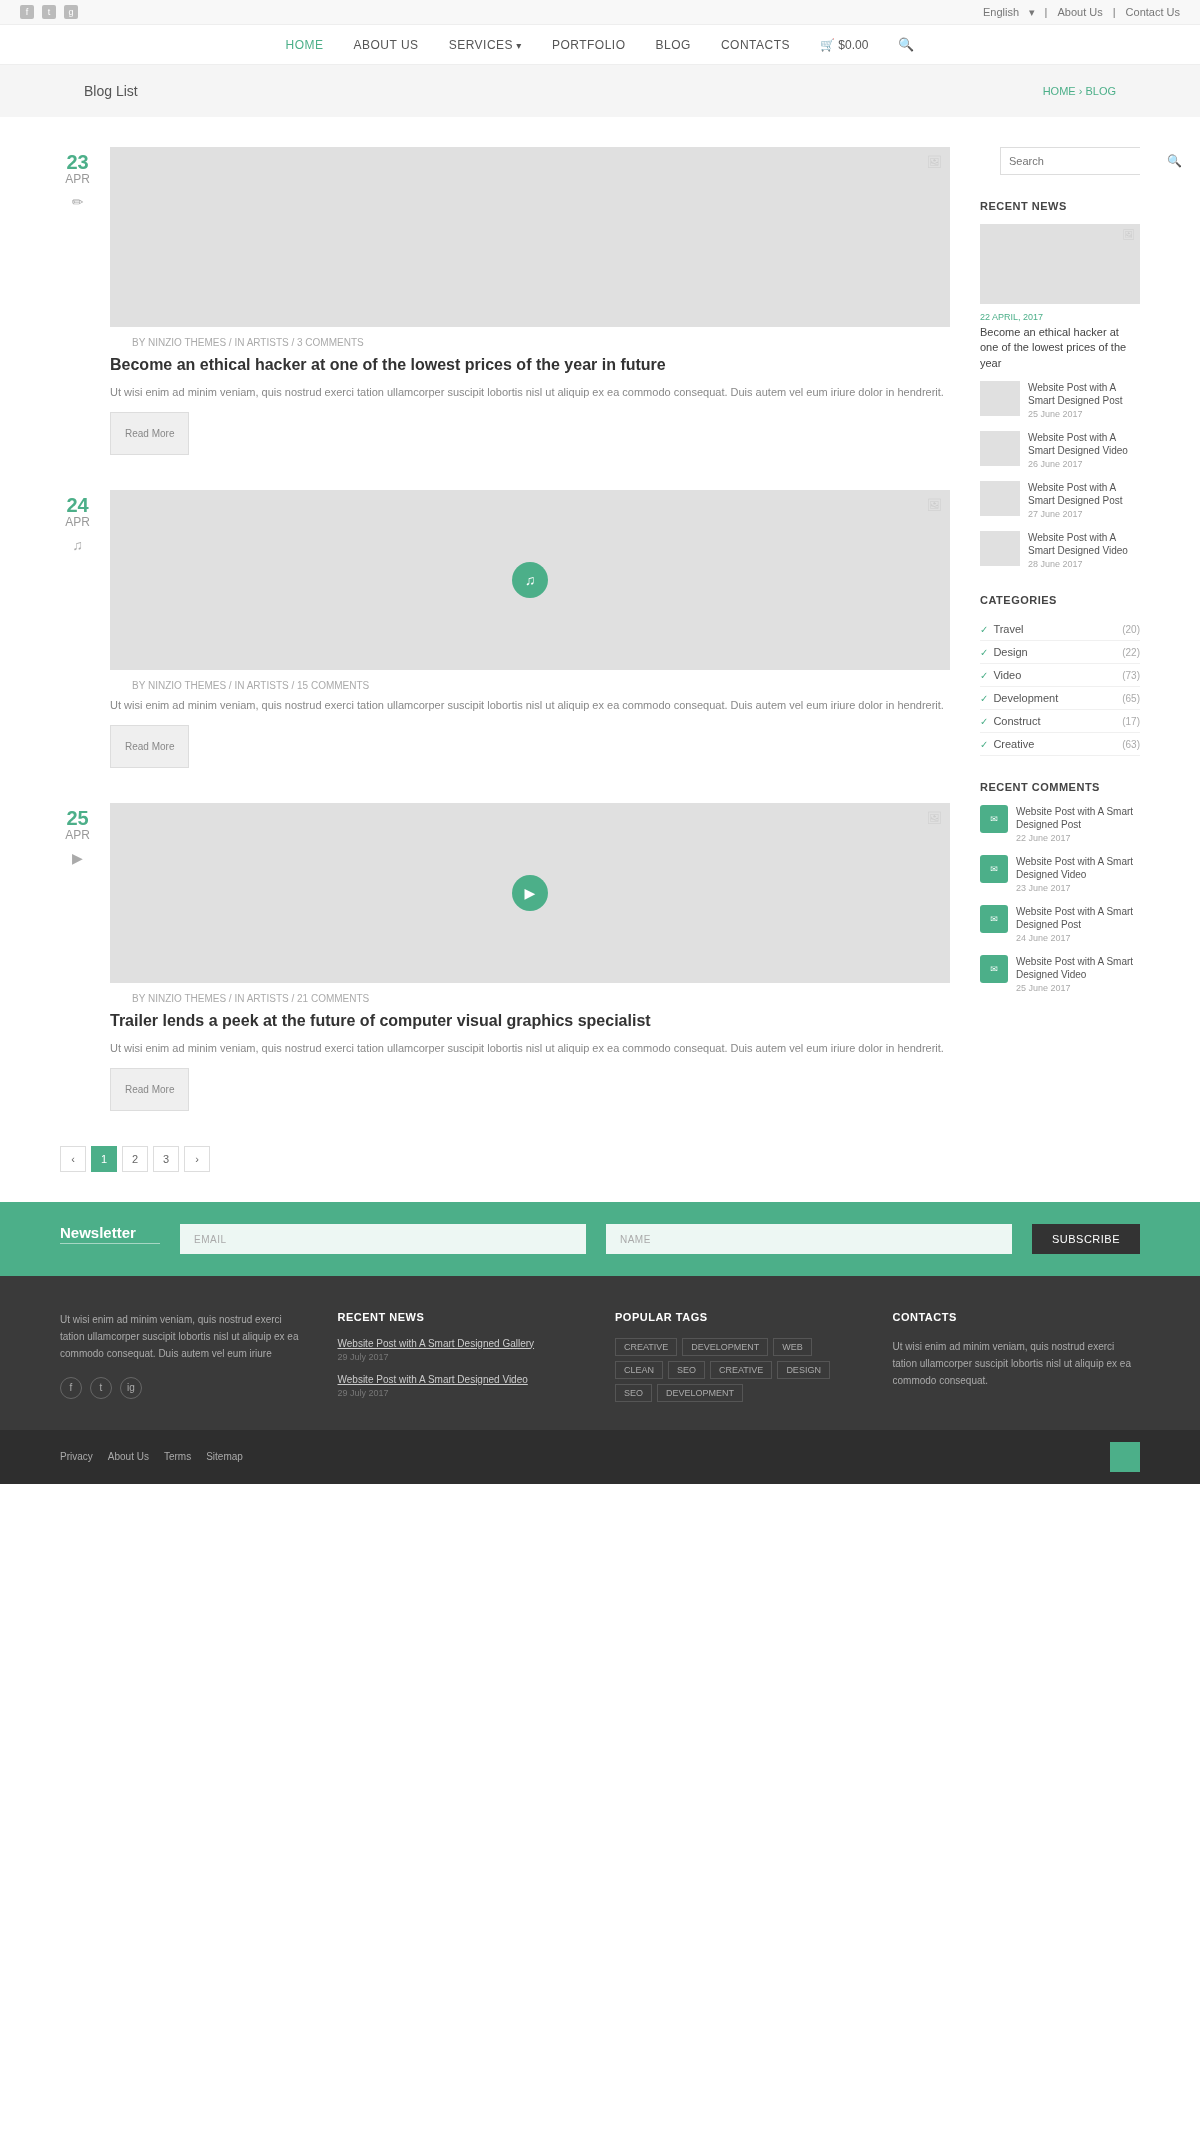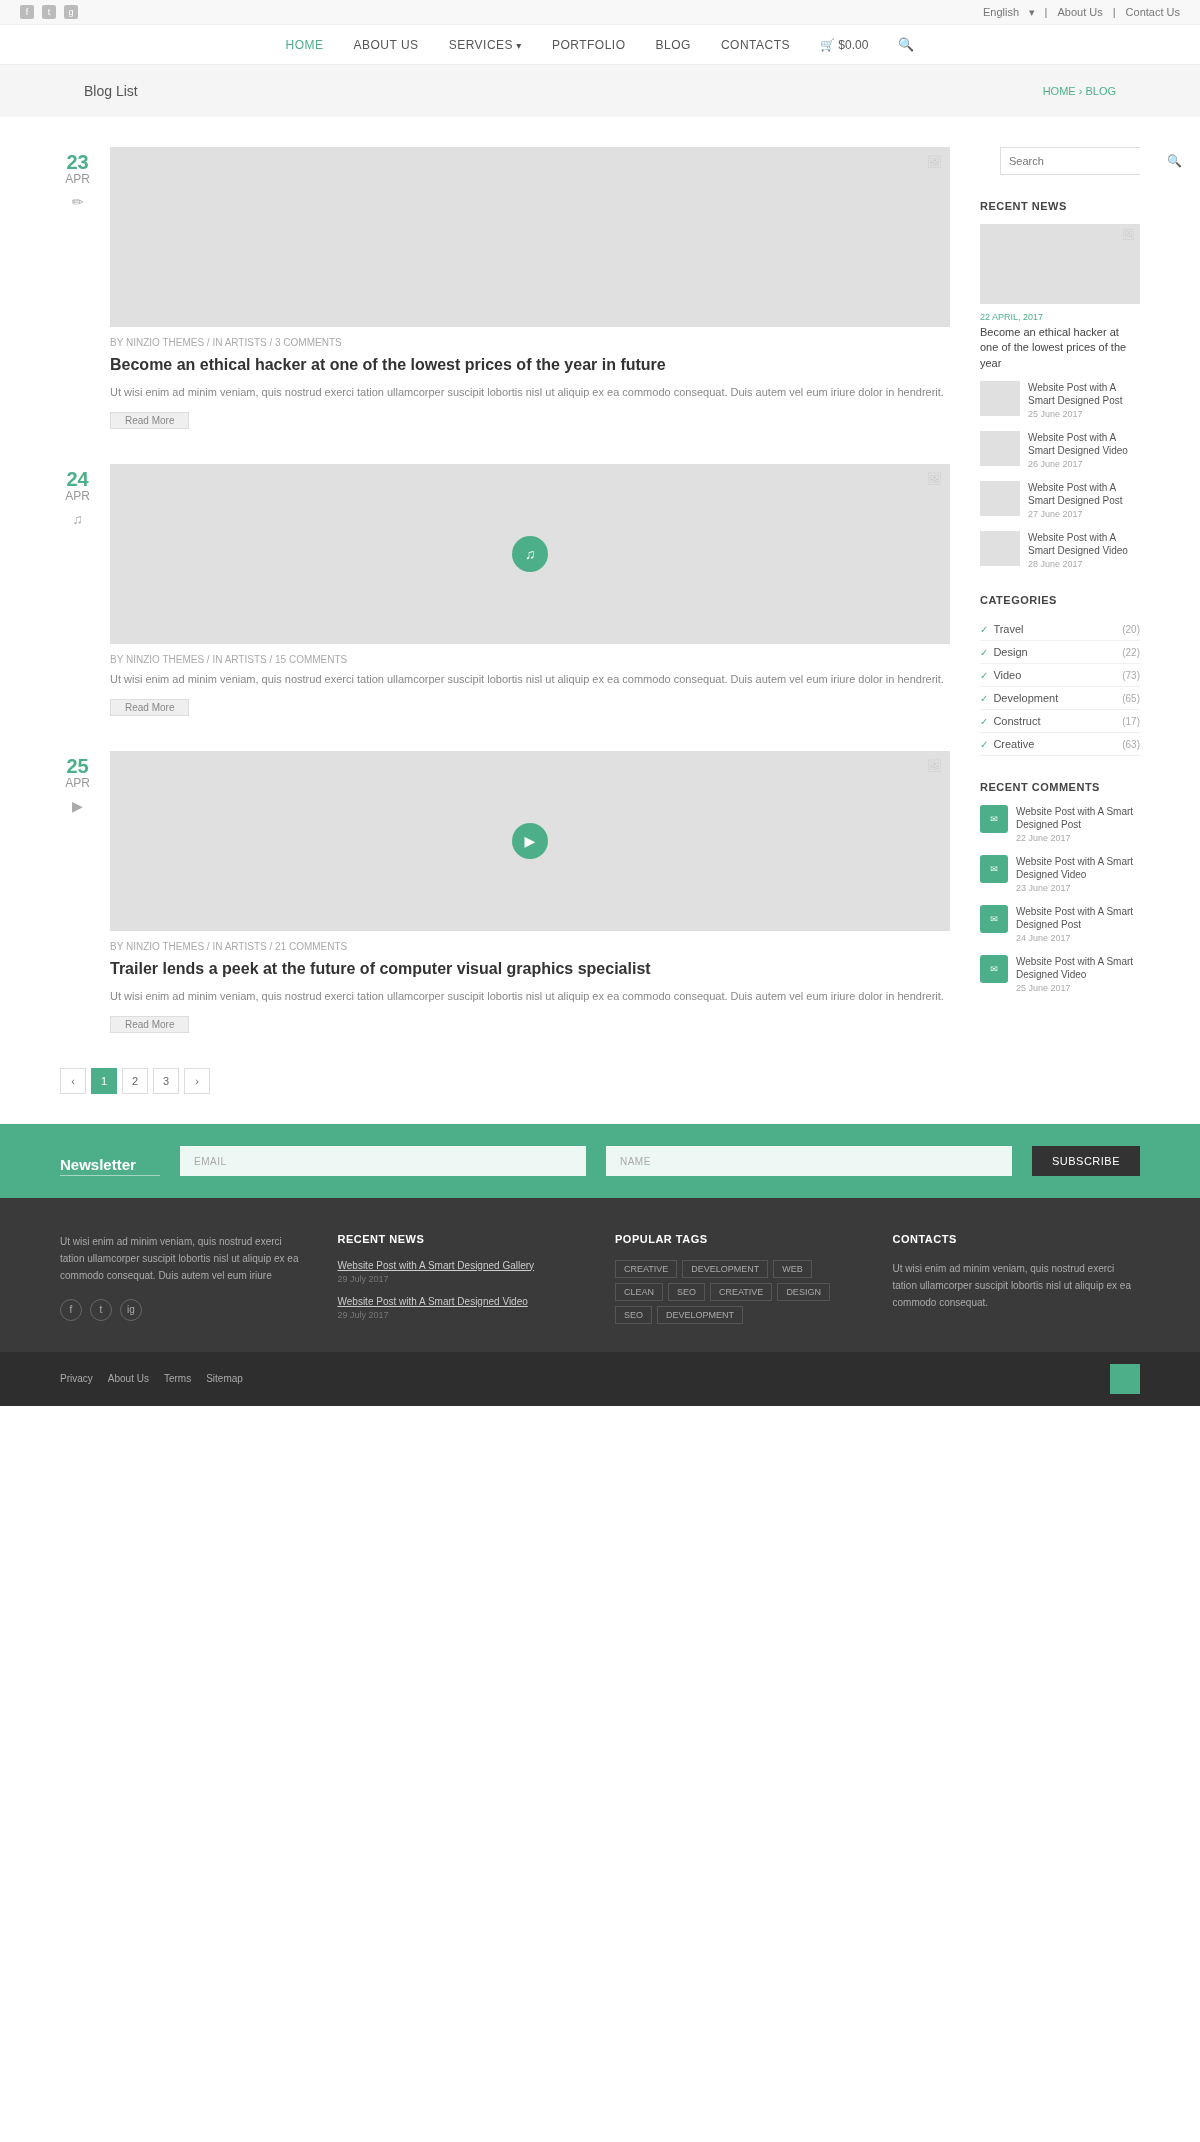--- a/index.html
+++ b/index.html
@@ -33,24 +33,24 @@
     
     .post { margin-bottom: 35px; display: flex; gap: 15px; }
     .post-date { text-align: center; min-width: 35px; padding-top: 5px; }
     .post-date .day { font-size: 20px; font-weight: bold; color: #4caf89; line-height: 1; }
     .post-date .month { font-size: 12px; color: #999; text-transform: uppercase; }
     .post-date .icon { margin-top: 8px; color: #aaa; font-size: 14px; }
     .post-body { flex: 1; }
     .post-image { width: 100%; height: 180px; background: #e0e0e0; position: relative; margin-bottom: 10px; }
     .post-image .img-icon { position: absolute; top: 8px; right: 8px; color: #ccc; font-size: 12px; }
     .post-image .play-btn { position: absolute; top: 50%; left: 50%; transform: translate(-50%,-50%); width: 36px; height: 36px; background: #4caf89; border-radius: 50%; display: flex; align-items: center; justify-content: center; color: #fff; font-size: 14px; }
-    .post-meta { font-size: 10px; color: #aaa; margin-bottom: 6px; text-transform: uppercase; }
+    .post-meta { font-size: 10px; color: #aaa; margin-bottom: 6px; text-transform: uppercase; margin-left: 22px; }
     .post-title { font-size: 16px; color: #333; font-weight: bold; margin-bottom: 8px; line-height: 1.4; }
     .post-excerpt { font-size: 11px; color: #888; line-height: 1.6; margin-bottom: 10px; }
-    .read-more-btn { display: inline-block; padding: 2px 14px; border: 1px solid #ddd; font-size: 10px; color: #888; cursor: pointer; }
+    .read-more-btn { display: inline-block; padding: 15px 14px; border: 1px solid #ddd; font-size: 10px; color: #888; cursor: pointer; }
 
     
     .pagination { display: flex; gap: 5px; margin-top: 20px; align-items: center; }
     .page-btn { width: 26px; height: 26px; border: 1px solid #ddd; display: flex; align-items: center; justify-content: center; font-size: 11px; color: #666; cursor: pointer; }
     .page-btn.active { background: #4caf89; color: #fff; border-color: #4caf89; }
 
     
     .sidebar-section { margin-bottom: 25px; }
     .sidebar-section h4 { font-size: 11px; text-transform: uppercase; color: #444; margin-bottom: 12px; font-weight: bold; letter-spacing: 0.5px; }
     .search-box { display: flex; border: 1px solid #ddd; margin-left: 20px; }
@@ -74,21 +74,21 @@
     .category-item .cat-name { color: #555; flex: 1; }
     .category-item .cat-count { color: #aaa; font-size: 10px; }
 
     
     .comment-item { display: flex; gap: 8px; margin-bottom: 12px; align-items: flex-start; }
     .comment-avatar { width: 28px; height: 28px; background: #4caf89; border-radius: 3px; flex-shrink: 0; display: flex; align-items: center; justify-content: center; }
     .comment-info .title { font-size: 10px; color: #555; line-height: 1.3; }
     .comment-info .date { font-size: 9px; color: #aaa; margin-top: 2px; }
 
     
-    .newsletter-bar { background: #4caf89; padding: 22px 60px; display: flex; align-items: flex-end; gap: 20px; }
+    .newsletter-bar { background: #4caf89; padding: 22px 60px; display: flex; align-items: flex-start; gap: 20px; }
     .newsletter-label { color: #fff; font-size: 15px; font-weight: bold; border-bottom: 1px solid rgba(255,255,255,0.5); padding-bottom: 2px; min-width: 100px; }
     .newsletter-input { flex: 1; padding: 9px 14px; font-size: 11px; border: none; outline: none; background: rgba(255,255,255,0.9); color: #aaa; }
     .newsletter-input::placeholder { color: #aaa; text-transform: uppercase; font-size: 10px; letter-spacing: 0.5px; }
     .subscribe-btn { padding: 9px 20px; background: #333; color: #fff; border: none; font-size: 11px; text-transform: uppercase; cursor: pointer; letter-spacing: 0.5px; }
 
     
     .footer { background: #3a3a3a; padding: 35px 60px 20px; display: flex; gap: 30px; }
     .footer-col { flex: 1; }
     .footer-col h5 { font-size: 11px; text-transform: uppercase; color: #fff; margin-bottom: 15px; letter-spacing: 0.5px; }
     .footer-text { font-size: 10px; color: #aaa; line-height: 1.7; margin-bottom: 15px; }

